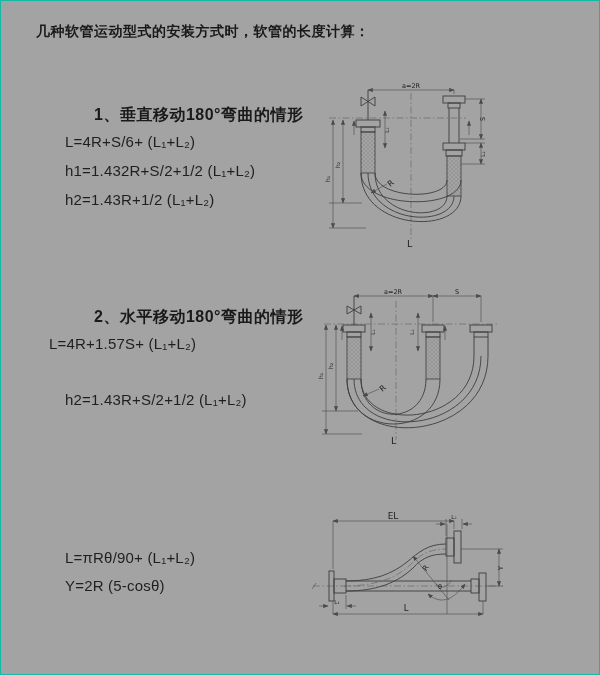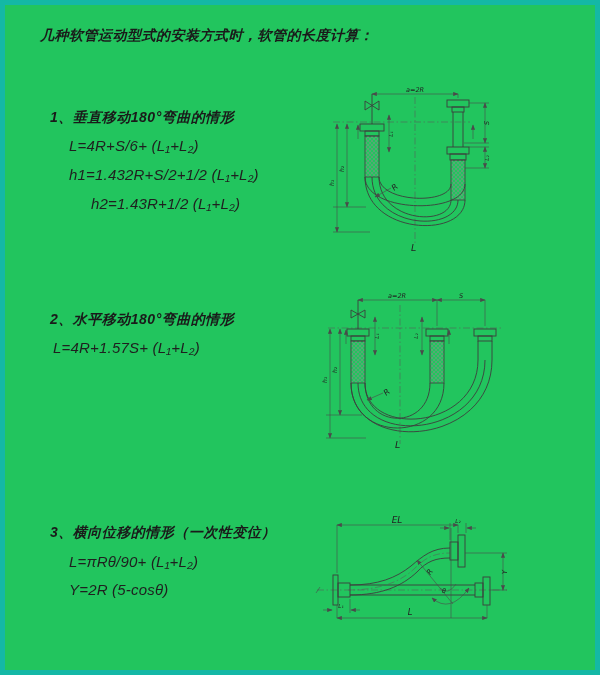--- a/index.html
+++ b/index.html
@@ -1,27 +1,27 @@
 <!DOCTYPE html>
 <html><head>
 <meta charset="utf-8">
 <style>
   * { margin:0; padding:0; box-sizing:border-box; }
   html,body { width:600px; height:675px; }
   body {
     font-family:"Liberation Sans","DejaVu Sans",sans-serif;
     background:#fdfdfd; position:relative; overflow:hidden;
   }
-  .page { position:absolute; inset:0; background:#22c55e; border:5px solid #14b8a6;font-style:italic; }
+  .page { position:absolute; inset:0; background:#a3a3a3; border:1px solid #14b8a6; }
   .doc-title {
     position:absolute; left:35px; top:22px;
     font-size:14px; font-weight:bold; color:#1a1a1a; letter-spacing:0.5px;
   }
   .sec-heading {
-    position:absolute; font-size:14px; font-weight:bold; color:#1a1a1a; letter-spacing:0.5px;
+    position:absolute; font-size:16px; font-weight:bold; color:#1a1a1a; letter-spacing:0.5px;margin-left:48px;
   }
   .formula {
     position:absolute; font-size:15px; color:#1f1f1f; letter-spacing:0.2px;
   }
   svg { position:absolute; overflow:visible; }
   svg text { font-family:"DejaVu Sans","Liberation Sans",sans-serif; fill:#222; }
   .art  { stroke:#3d3d3d; fill:none; stroke-width:0.9; }
   .thin { stroke:#4a4a4a; fill:none; stroke-width:0.6; }
   .dim  { stroke:#4a4a4a; fill:none; stroke-width:0.6; }
   .cl   { stroke:#5a5a5a; fill:none; stroke-width:0.55; stroke-dasharray:7 2.5 1.5 2.5; }
@@ -29,26 +29,26 @@
 </head>
 <body>
 
 <div class="page">
 
   <div class="doc-title">几种软管运动型式的安装方式时，软管的长度计算：</div>
 
   <div class="sec-heading" style="left:45px; top:104px;">1、垂直移动180°弯曲的情形</div>
   <div class="formula" style="left:64px; top:132px;">L=4R+S/6+ (L₁+L₂)</div>
   <div class="formula" style="left:64px; top:161px;">h1=1.432R+S/2+1/2 (L₁+L₂)</div>
-  <div class="formula" style="left:64px; top:190px;margin-left:22px;">h2=1.43R+1/2 (L₁+L₂)</div>
+  <div class="formula" style="left:64px; top:190px;">h2=1.43R+1/2 (L₁+L₂)</div>
 
   <div class="sec-heading" style="left:45px; top:306px;">2、水平移动180°弯曲的情形</div>
   <div class="formula" style="left:48px; top:334px;">L=4R+1.57S+ (L₁+L₂)</div>
-
-  <div class="sec-heading" style="left:45px; top:519px;">3、横向位移的情形（一次性变位）</div>
+  <div class="formula" style="left:64px; top:390px;">h2=1.43R+S/2+1/2 (L₁+L₂)</div>
+
   <div class="formula" style="left:64px; top:548px;">L=πRθ/90+ (L₁+L₂)</div>
   <div class="formula" style="left:64px; top:576px;">Y=2R (5-cosθ)</div>
 
   <svg style="left:313px; top:78px;" width="285" height="178" viewBox="0 0 285 178">
     <defs>
       <marker id="arrA" markerWidth="9" markerHeight="7" refX="8" refY="3.5" orient="auto-start-reverse">
         <path d="M0,0 L9,3.5 L0,7 Z" fill="#4a4a4a"></path>
       </marker>
       <pattern id="hatchA" patternUnits="userSpaceOnUse" width="4" height="4">
         <path d="M0,0 L4,4 M4,0 L0,4" stroke="#8a8a8a" stroke-width="0.5"></path>

